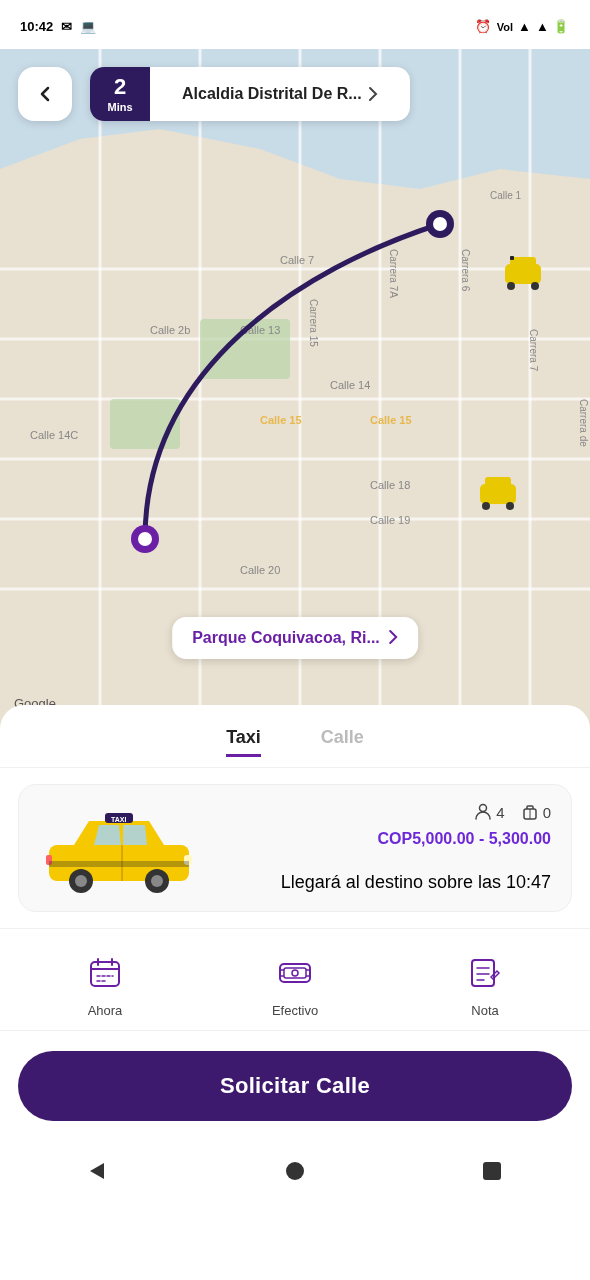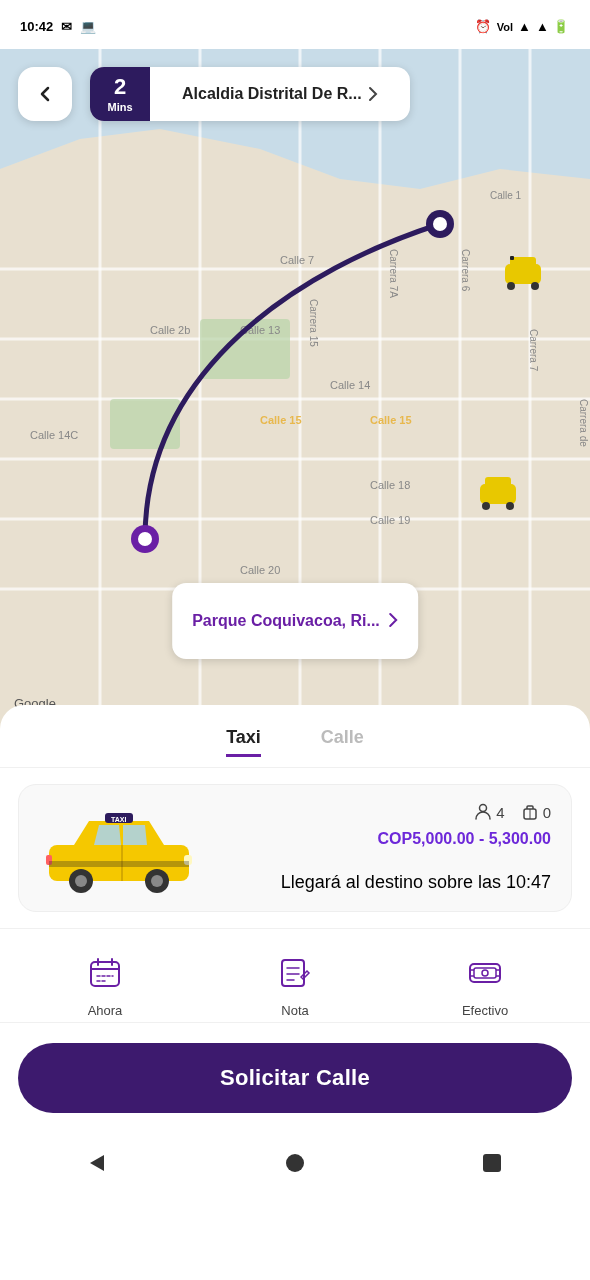--- a/index.html
+++ b/index.html
@@ -110,21 +110,21 @@
     }
 
     
     .origin-badge {
       position: absolute;
       bottom: 70px;
       left: 50%;
       transform: translateX(-50%);
       background: #fff;
       border-radius: 14px;
-      padding: 29px 20px;
+      padding: 12px 20px;
       display: flex;
       align-items: flex-start;
       gap: 8px;
       font-size: 16px;
       font-weight: 600;
       color: #6a1fa5;
       box-shadow: 0 2px 8px rgba(0,0,0,0.15);
       z-index: 10;
       white-space: nowrap;
     }
@@ -217,21 +217,21 @@
     .car-arrival {
       font-size: 18px;
       color: #000000;
       margin-top: 24px;
     }
 
     
     .action-row {
       display: flex;
       justify-content: space-around;
-      padding: 20px 10px 4px;
+      padding: 20px 10px 12px;
       border-top: 1px solid #f0f0f0;
       border-bottom: 1px solid #f0f0f0;
     }
     .action-item {
       display: flex;
       flex-direction: column;
       align-items: center;
       gap: 6px;
       cursor: pointer;
     }
@@ -479,49 +479,49 @@
           <line x1="4" y1="14" x2="32" y2="14" stroke="#6a1fa5" stroke-width="2"></line>
           <line x1="11" y1="4" x2="11" y2="10" stroke="#6a1fa5" stroke-width="2" stroke-linecap="round"></line>
           <line x1="25" y1="4" x2="25" y2="10" stroke="#6a1fa5" stroke-width="2" stroke-linecap="round"></line>
           <line x1="10" y1="21" x2="26" y2="21" stroke="#6a1fa5" stroke-width="1.5" stroke-linecap="round" stroke-dasharray="3 2"></line>
           <line x1="10" y1="26" x2="20" y2="26" stroke="#6a1fa5" stroke-width="1.5" stroke-linecap="round" stroke-dasharray="3 2"></line>
         </svg>
       </div>
       <span class="action-label">Ahora</span>
     </div>
 
-
-    <div class="action-item">
-      <div class="action-icon">
-        <svg width="36" height="36" viewBox="0 0 36 36" fill="none">
-          <rect x="5" y="5" width="22" height="26" rx="3" stroke="#6a1fa5" stroke-width="2"></rect>
-          <line x1="10" y1="13" x2="22" y2="13" stroke="#6a1fa5" stroke-width="1.5" stroke-linecap="round"></line>
-          <line x1="10" y1="19" x2="22" y2="19" stroke="#6a1fa5" stroke-width="1.5" stroke-linecap="round"></line>
-          <line x1="10" y1="25" x2="17" y2="25" stroke="#6a1fa5" stroke-width="1.5" stroke-linecap="round"></line>
-          <path d="M24 22 L30 16 L32 18 L26 24 Z" stroke="#6a1fa5" stroke-width="1.5" fill="none"></path>
-        </svg>
-      </div>
-      <span class="action-label">Nota</span>
-    </div>
 
     <div class="action-item">
       <div class="action-icon">
         <svg width="36" height="36" viewBox="0 0 36 36" fill="none">
           <rect x="3" y="9" width="30" height="18" rx="4" stroke="#6a1fa5" stroke-width="2"></rect>
           <rect x="7" y="13" width="22" height="10" rx="2" stroke="#6a1fa5" stroke-width="1.5"></rect>
           <circle cx="18" cy="18" r="3" stroke="#6a1fa5" stroke-width="1.5"></circle>
           <line x1="3" y1="15" x2="7" y2="15" stroke="#6a1fa5" stroke-width="1.5"></line>
           <line x1="29" y1="15" x2="33" y2="15" stroke="#6a1fa5" stroke-width="1.5"></line>
           <line x1="3" y1="21" x2="7" y2="21" stroke="#6a1fa5" stroke-width="1.5"></line>
           <line x1="29" y1="21" x2="33" y2="21" stroke="#6a1fa5" stroke-width="1.5"></line>
         </svg>
       </div>
       <span class="action-label">Efectivo</span>
     </div>
 
+    <div class="action-item">
+      <div class="action-icon">
+        <svg width="36" height="36" viewBox="0 0 36 36" fill="none">
+          <rect x="5" y="5" width="22" height="26" rx="3" stroke="#6a1fa5" stroke-width="2"></rect>
+          <line x1="10" y1="13" x2="22" y2="13" stroke="#6a1fa5" stroke-width="1.5" stroke-linecap="round"></line>
+          <line x1="10" y1="19" x2="22" y2="19" stroke="#6a1fa5" stroke-width="1.5" stroke-linecap="round"></line>
+          <line x1="10" y1="25" x2="17" y2="25" stroke="#6a1fa5" stroke-width="1.5" stroke-linecap="round"></line>
+          <path d="M24 22 L30 16 L32 18 L26 24 Z" stroke="#6a1fa5" stroke-width="1.5" fill="none"></path>
+        </svg>
+      </div>
+      <span class="action-label">Nota</span>
+    </div>
+
   </div>
 
   
   <button class="request-btn">
     <span>Solicitar Calle</span>
   </button>
 
   
   <div class="nav-bar">
     <div class="nav-btn">

